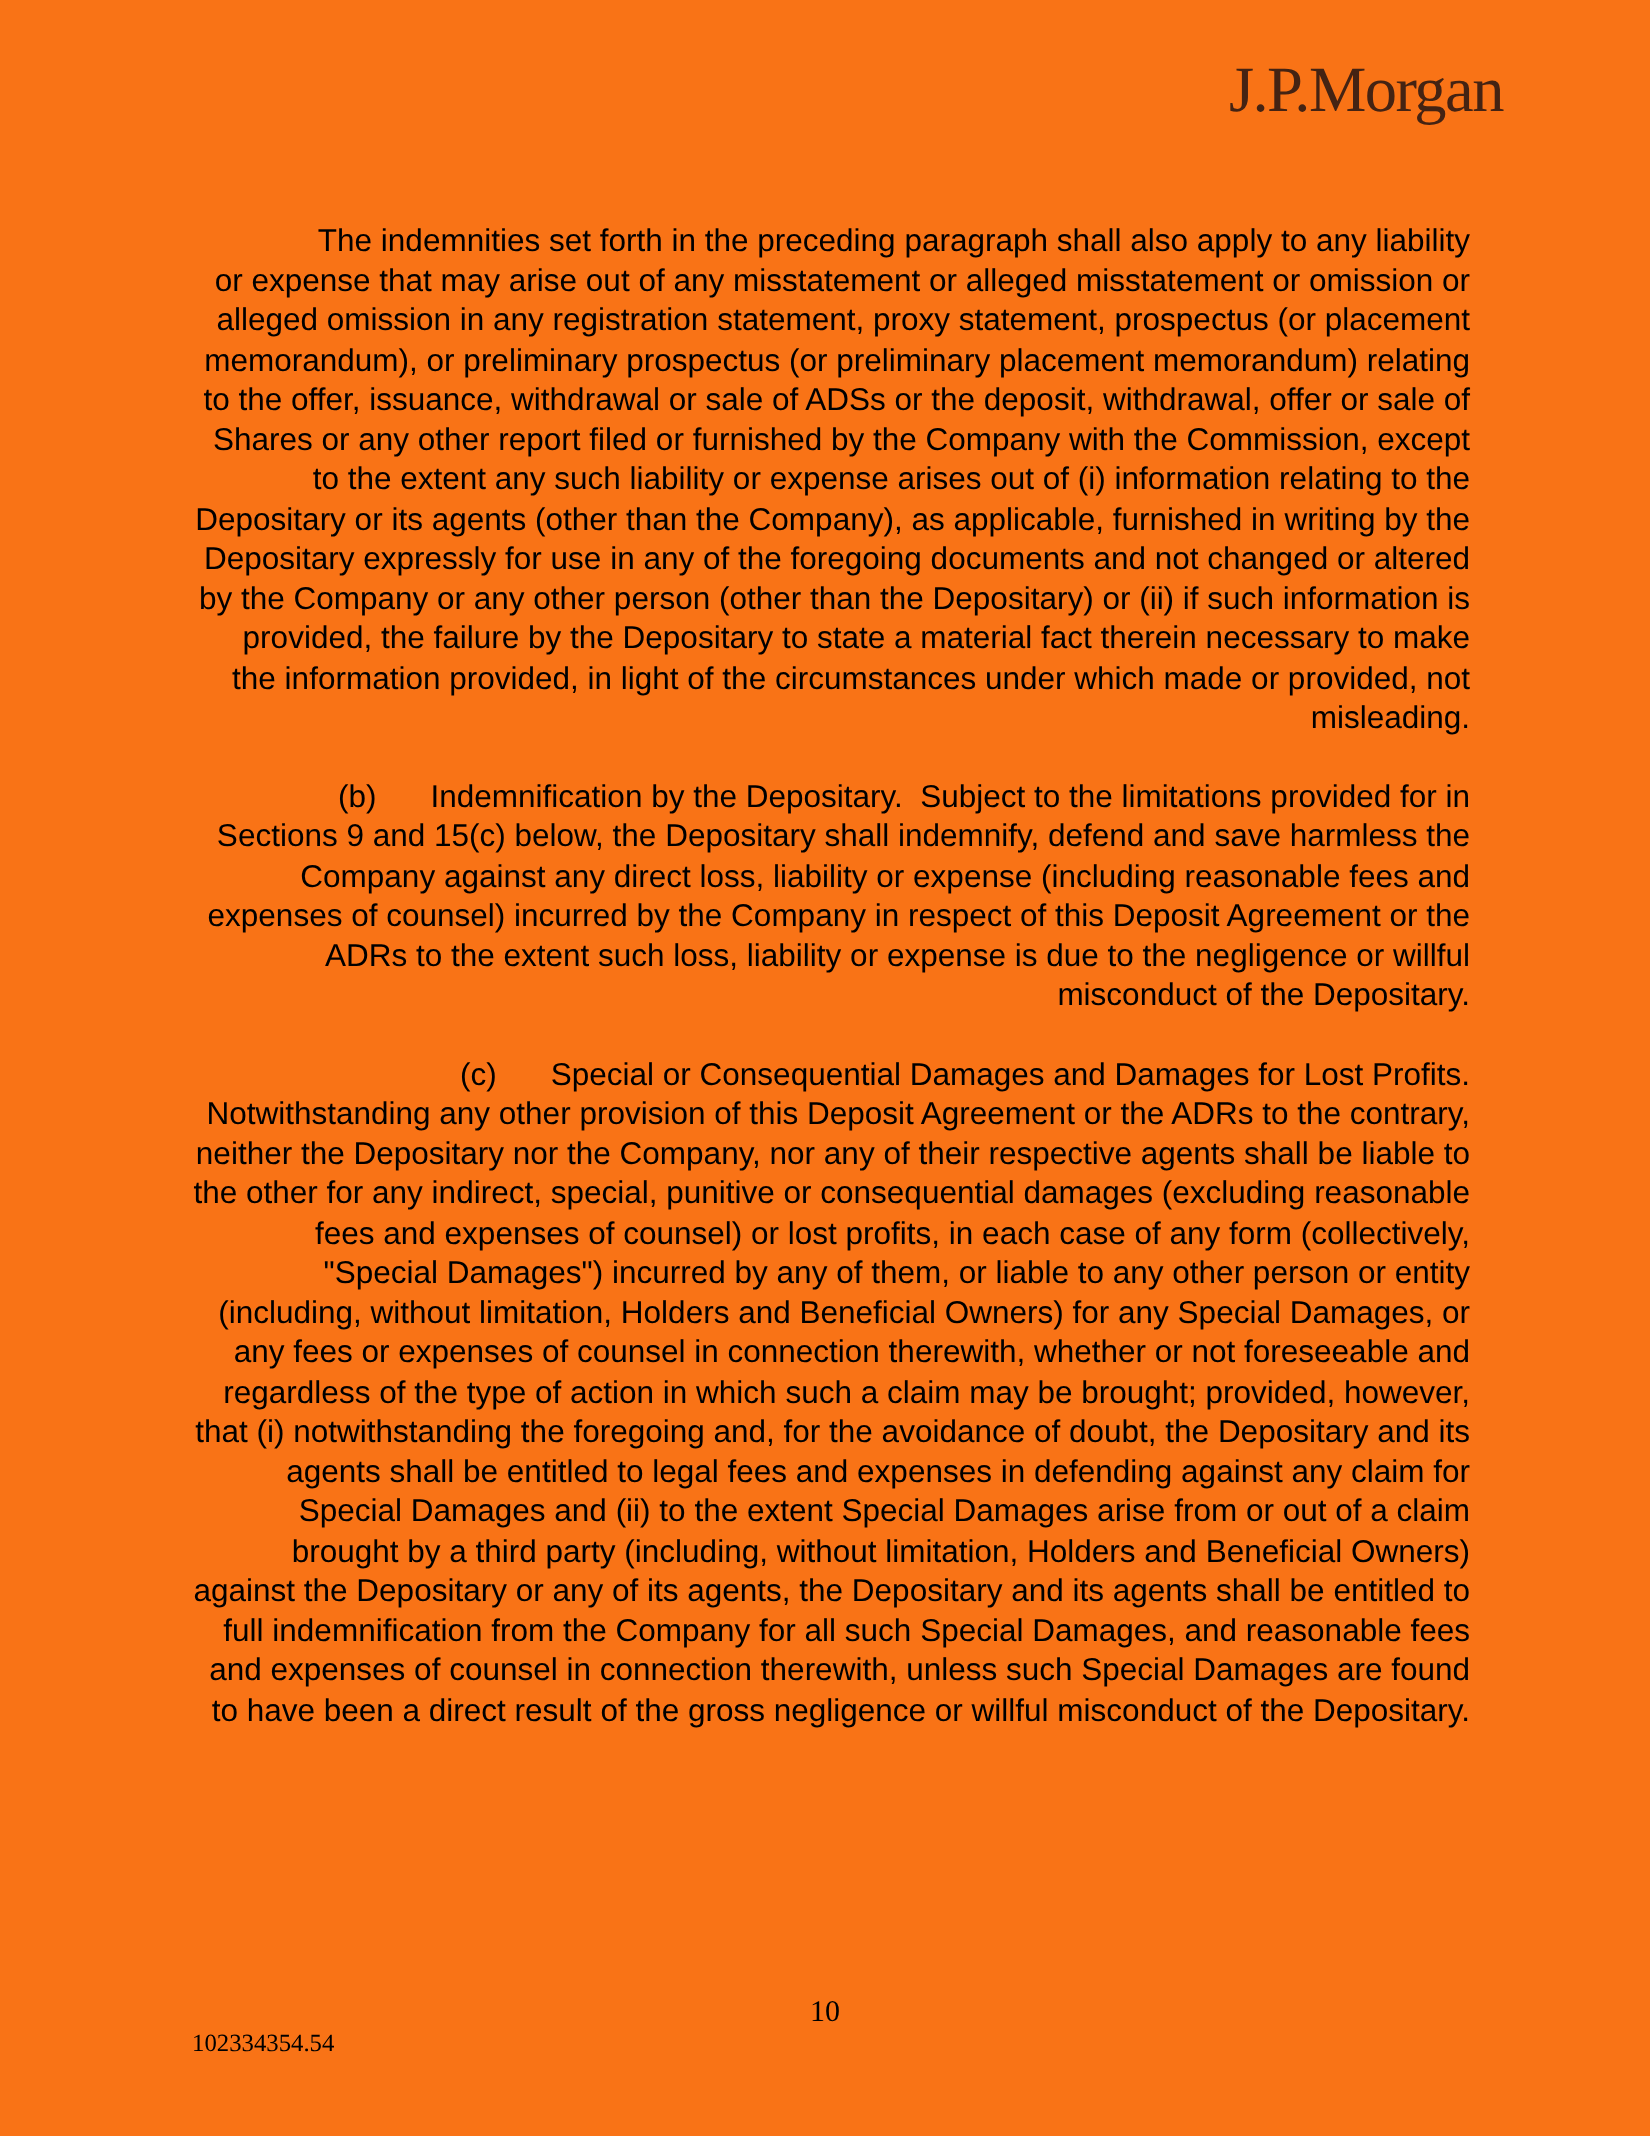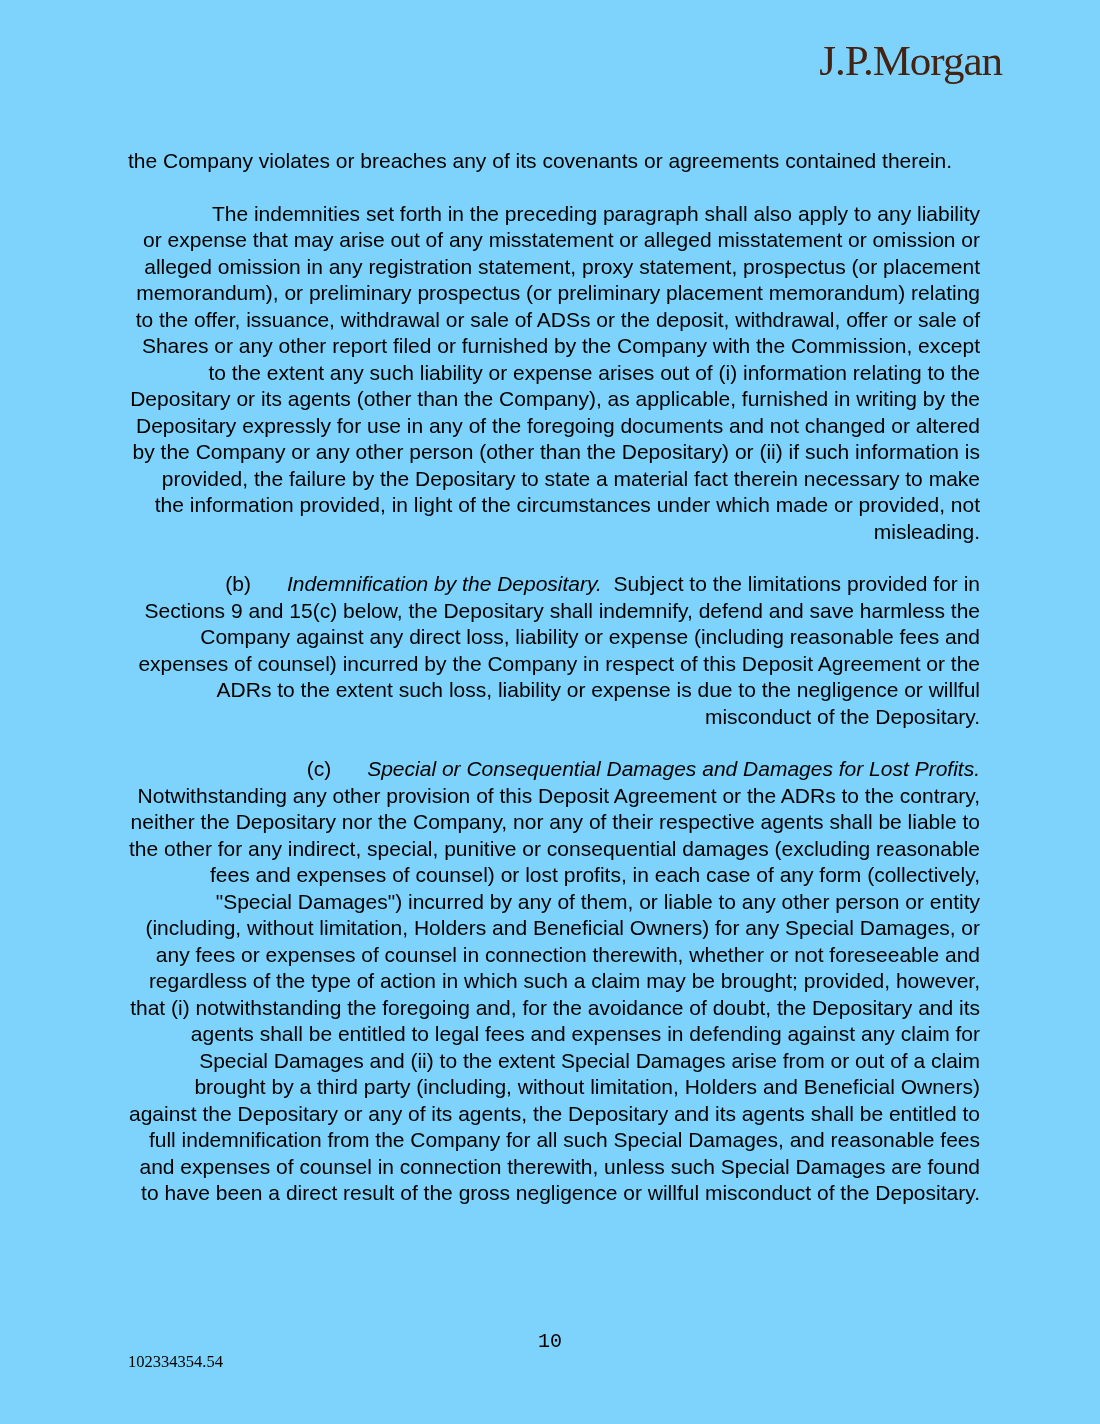--- a/index.html
+++ b/index.html
@@ -1,20 +1,20 @@
 <!DOCTYPE html>
 <html><head>
 <meta charset="utf-8">
 <style>
   html, body { margin: 0; padding: 0; background: #ffffff; }
   .page {
     position: relative;
     width: 1100px;
     height: 1424px;
-    background: #7dd3fc;
+    background: #f97316;
     overflow: hidden;
     font-family: "Liberation Sans", sans-serif;
     color: #000000;
   }
   .logo {
     position: absolute;
     top: 36px;
     right: 98px;
     font-family: "Liberation Serif", serif;
     font-size: 43px;
@@ -29,49 +29,48 @@
     width: 852px;
     font-size: 21px;
     line-height: 26.5px;
     text-align: left;
   }
   .para {
     margin: 0 0 26px 0;
     white-space: pre-wrap;
   }
   .para.indented { text-indent: 67px; text-align: right; }
-  .para .italic { font-style: italic; }
+  .para .italic { }
   .para .bold   { font-weight: normal; }
   .para .tab    { display: inline-block; width: 36px; }
   .page-number {
     position: absolute;
     top: 1330px;
     left: 0;
     width: 100%;
     text-align: center;
     font-size: 20px;
-    font-family: Liberation Mono, monospace;
+    font-family: Liberation Serif, serif;
   }
   .doc-id {
     position: absolute;
     top: 1352px;
     left: 128px;
     font-size: 16.5px;
     font-family: "Liberation Serif", serif;
   }
 </style>
 </head>
 <body>
 
 <div class="page">
   <div class="logo">J.P.Morgan</div>
 
   <div class="content">
 
-  <p class="para"><span class="normal">the Company violates or breaches any of its covenants or agreements contained therein.</span></p>
       <p class="para indented"><span class="normal">The indemnities set forth in the preceding paragraph shall also apply to any liability or expense that may arise out of any misstatement or alleged misstatement or omission or alleged omission in any registration statement, proxy statement, prospectus (or placement memorandum), or preliminary prospectus (or preliminary placement memorandum) relating to the offer, issuance, withdrawal or sale of ADSs or the deposit, withdrawal, offer or sale of Shares or any other report filed or furnished by the Company with the Commission, except to the extent any such liability or expense arises out of (i) information relating to the Depositary or its agents (other than the Company), as applicable, furnished in writing by the Depositary expressly for use in any of the foregoing documents and not changed or altered by the Company or any other person (other than the Depositary) or (ii) if such information is provided, the failure by the Depositary to state a material fact therein necessary to make the information provided, in light of the circumstances under which made or provided, not misleading.</span></p>
       <p class="para indented"><span class="normal">(b)</span><span class="tab"></span><span class="italic">Indemnification by the Depositary.</span><span class="normal">  Subject to the limitations provided for in Sections 9 and 15(c) below, the Depositary shall indemnify, defend and save harmless the Company against any direct loss, liability or expense (including reasonable fees and expenses of counsel) incurred by the Company in respect of this Deposit Agreement or the ADRs to the extent such loss, liability or expense is due to the negligence or willful misconduct of the Depositary.</span></p>
       <p class="para indented"><span class="normal">(c)</span><span class="tab"></span><span class="italic">Special or Consequential Damages and Damages for Lost Profits.</span><span class="normal">  Notwithstanding any other provision of this Deposit Agreement or the ADRs to the contrary, neither the Depositary nor the Company, nor any of their respective agents shall be liable to the other for any indirect, special, punitive or consequential damages (excluding reasonable fees and expenses of counsel) or lost profits, in each case of any form (collectively, "</span><span class="bold">Special Damages</span><span class="normal">") incurred by any of them, or liable to any other person or entity (including, without limitation, Holders and Beneficial Owners) for any Special Damages, or any fees or expenses of counsel in connection therewith, whether or not foreseeable and regardless of the type of action in which such a claim may be brought; provided, however, that (i) notwithstanding the foregoing and, for the avoidance of doubt, the Depositary and its agents shall be entitled to legal fees and expenses in defending against any claim for Special Damages and (ii) to the extent Special Damages arise from or out of a claim brought by a third party (including, without limitation, Holders and Beneficial Owners) against the Depositary or any of its agents, the Depositary and its agents shall be entitled to full indemnification from the Company for all such Special Damages, and reasonable fees and expenses of counsel in connection therewith, unless such Special Damages are found to have been a direct result of the gross negligence or willful misconduct of the Depositary.</span></p>
     </div>
 
   <div class="page-number">10</div>
   <div class="doc-id">102334354.54</div>
 </div>
 
 </body></html>

